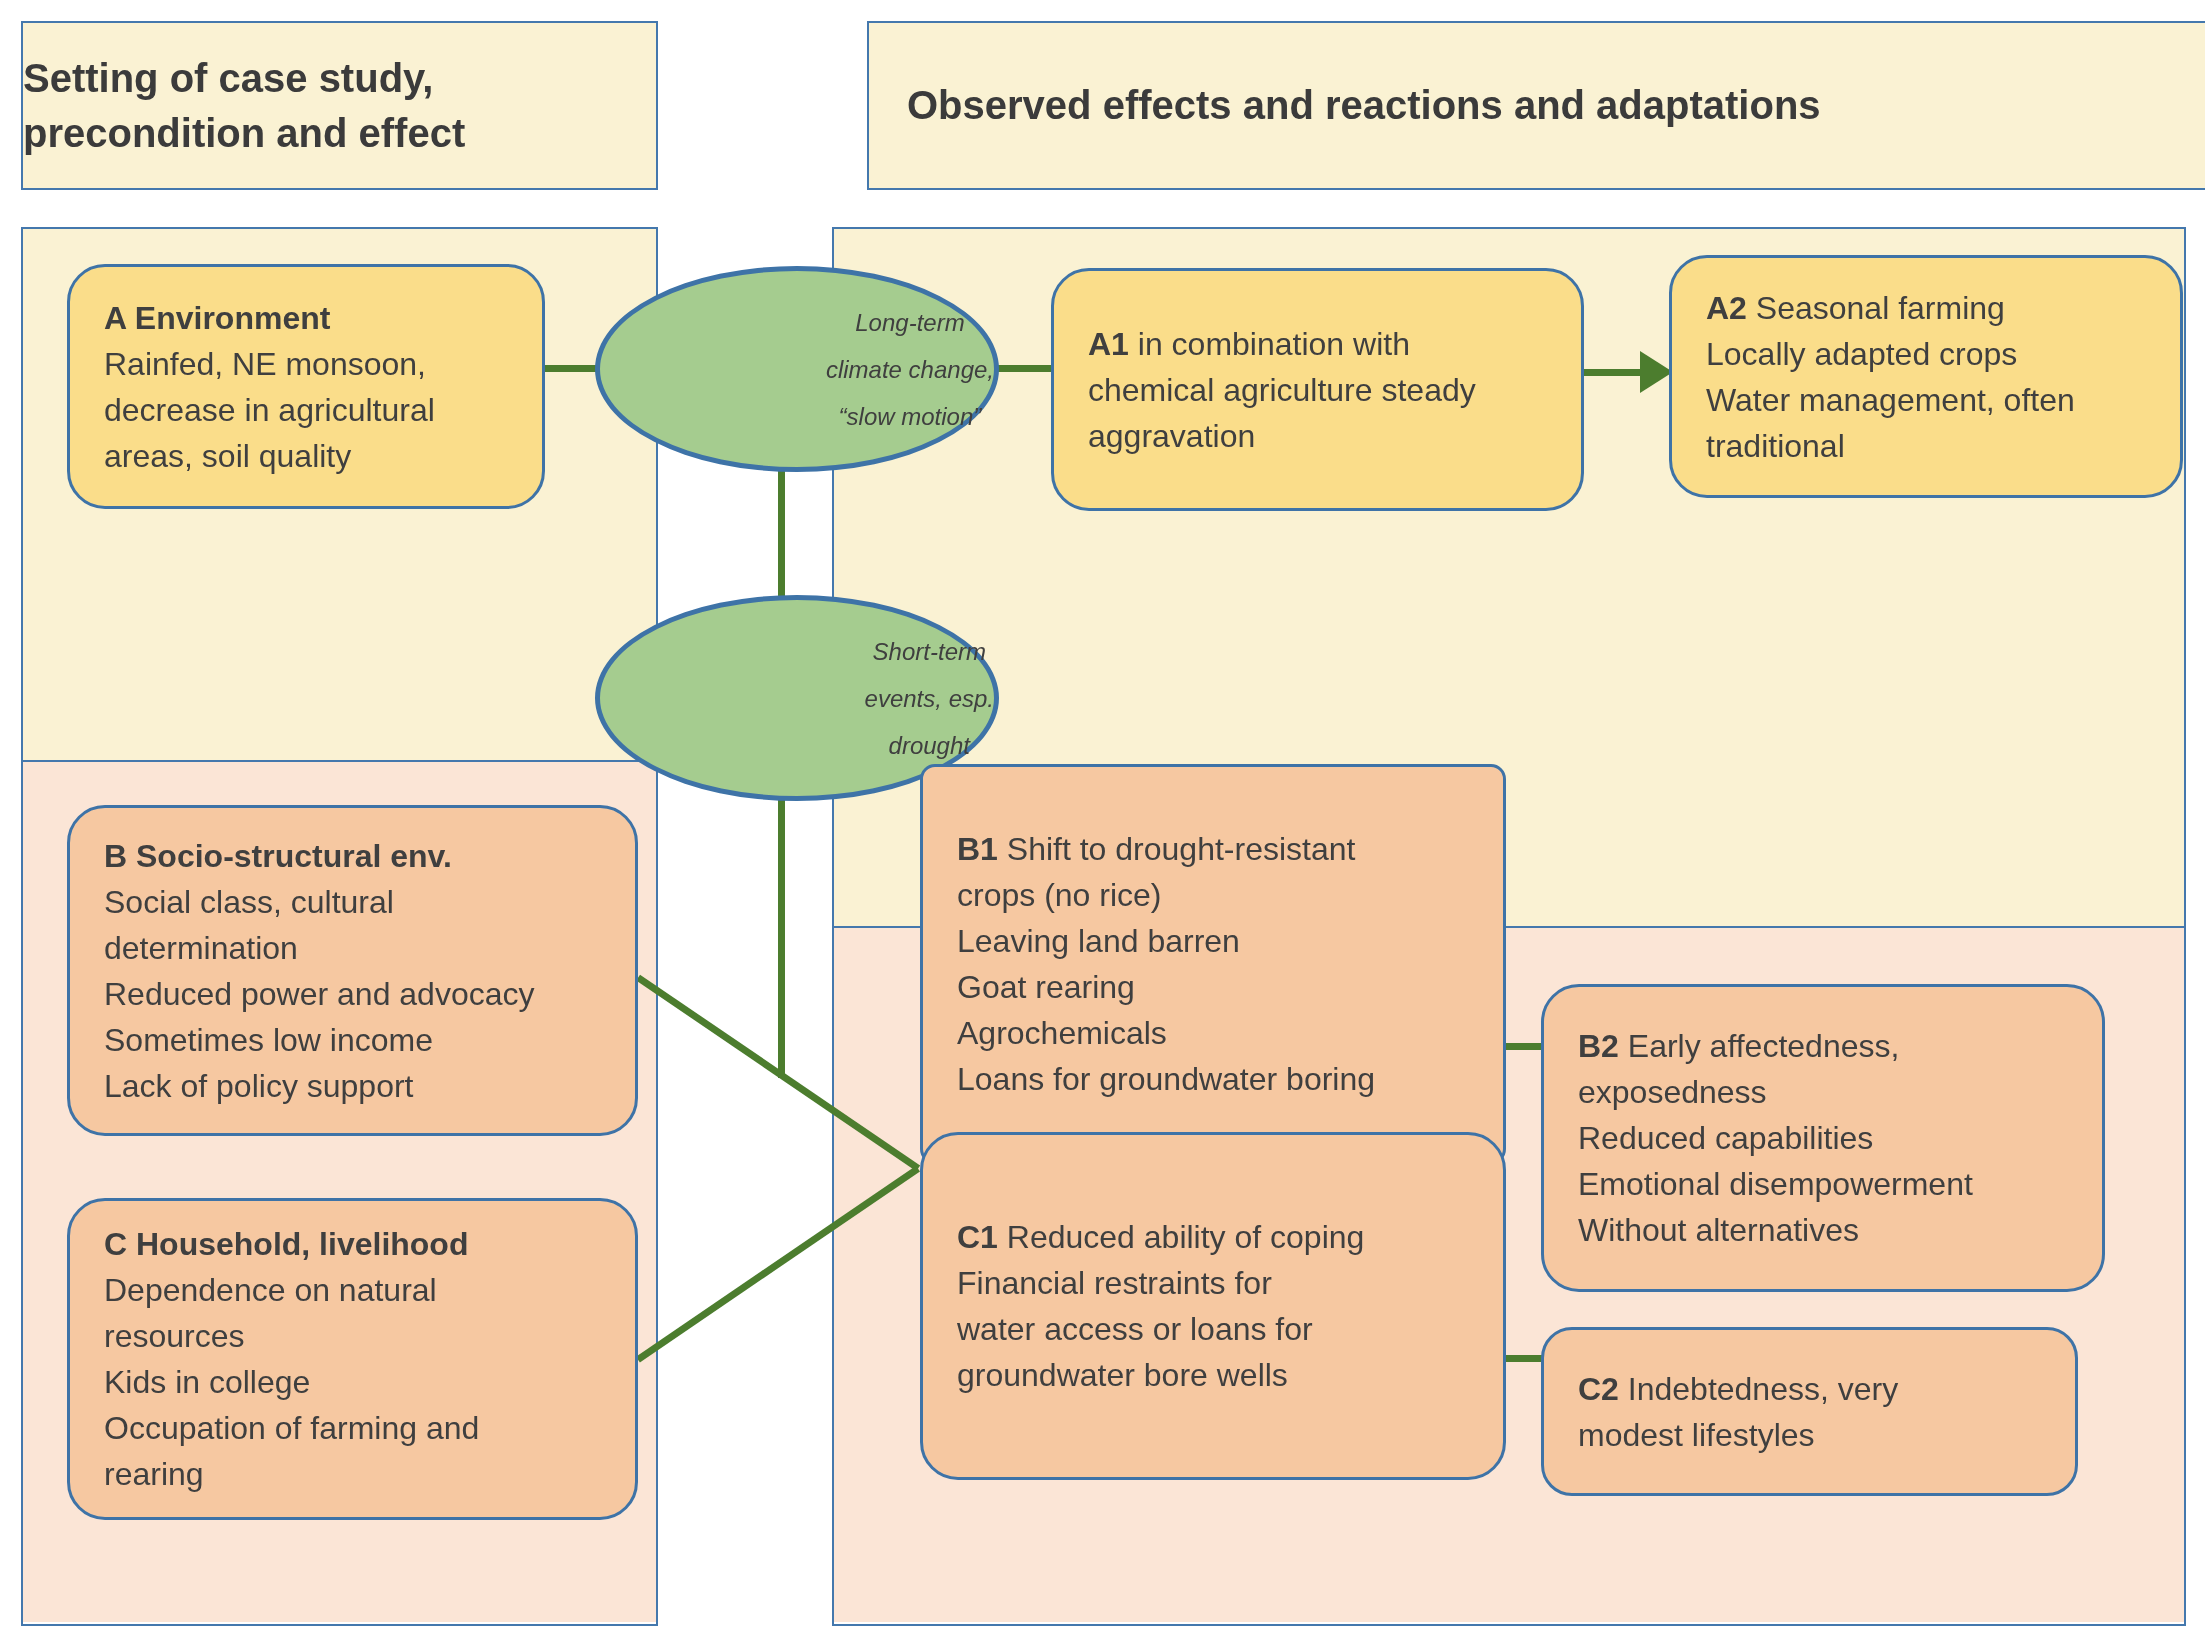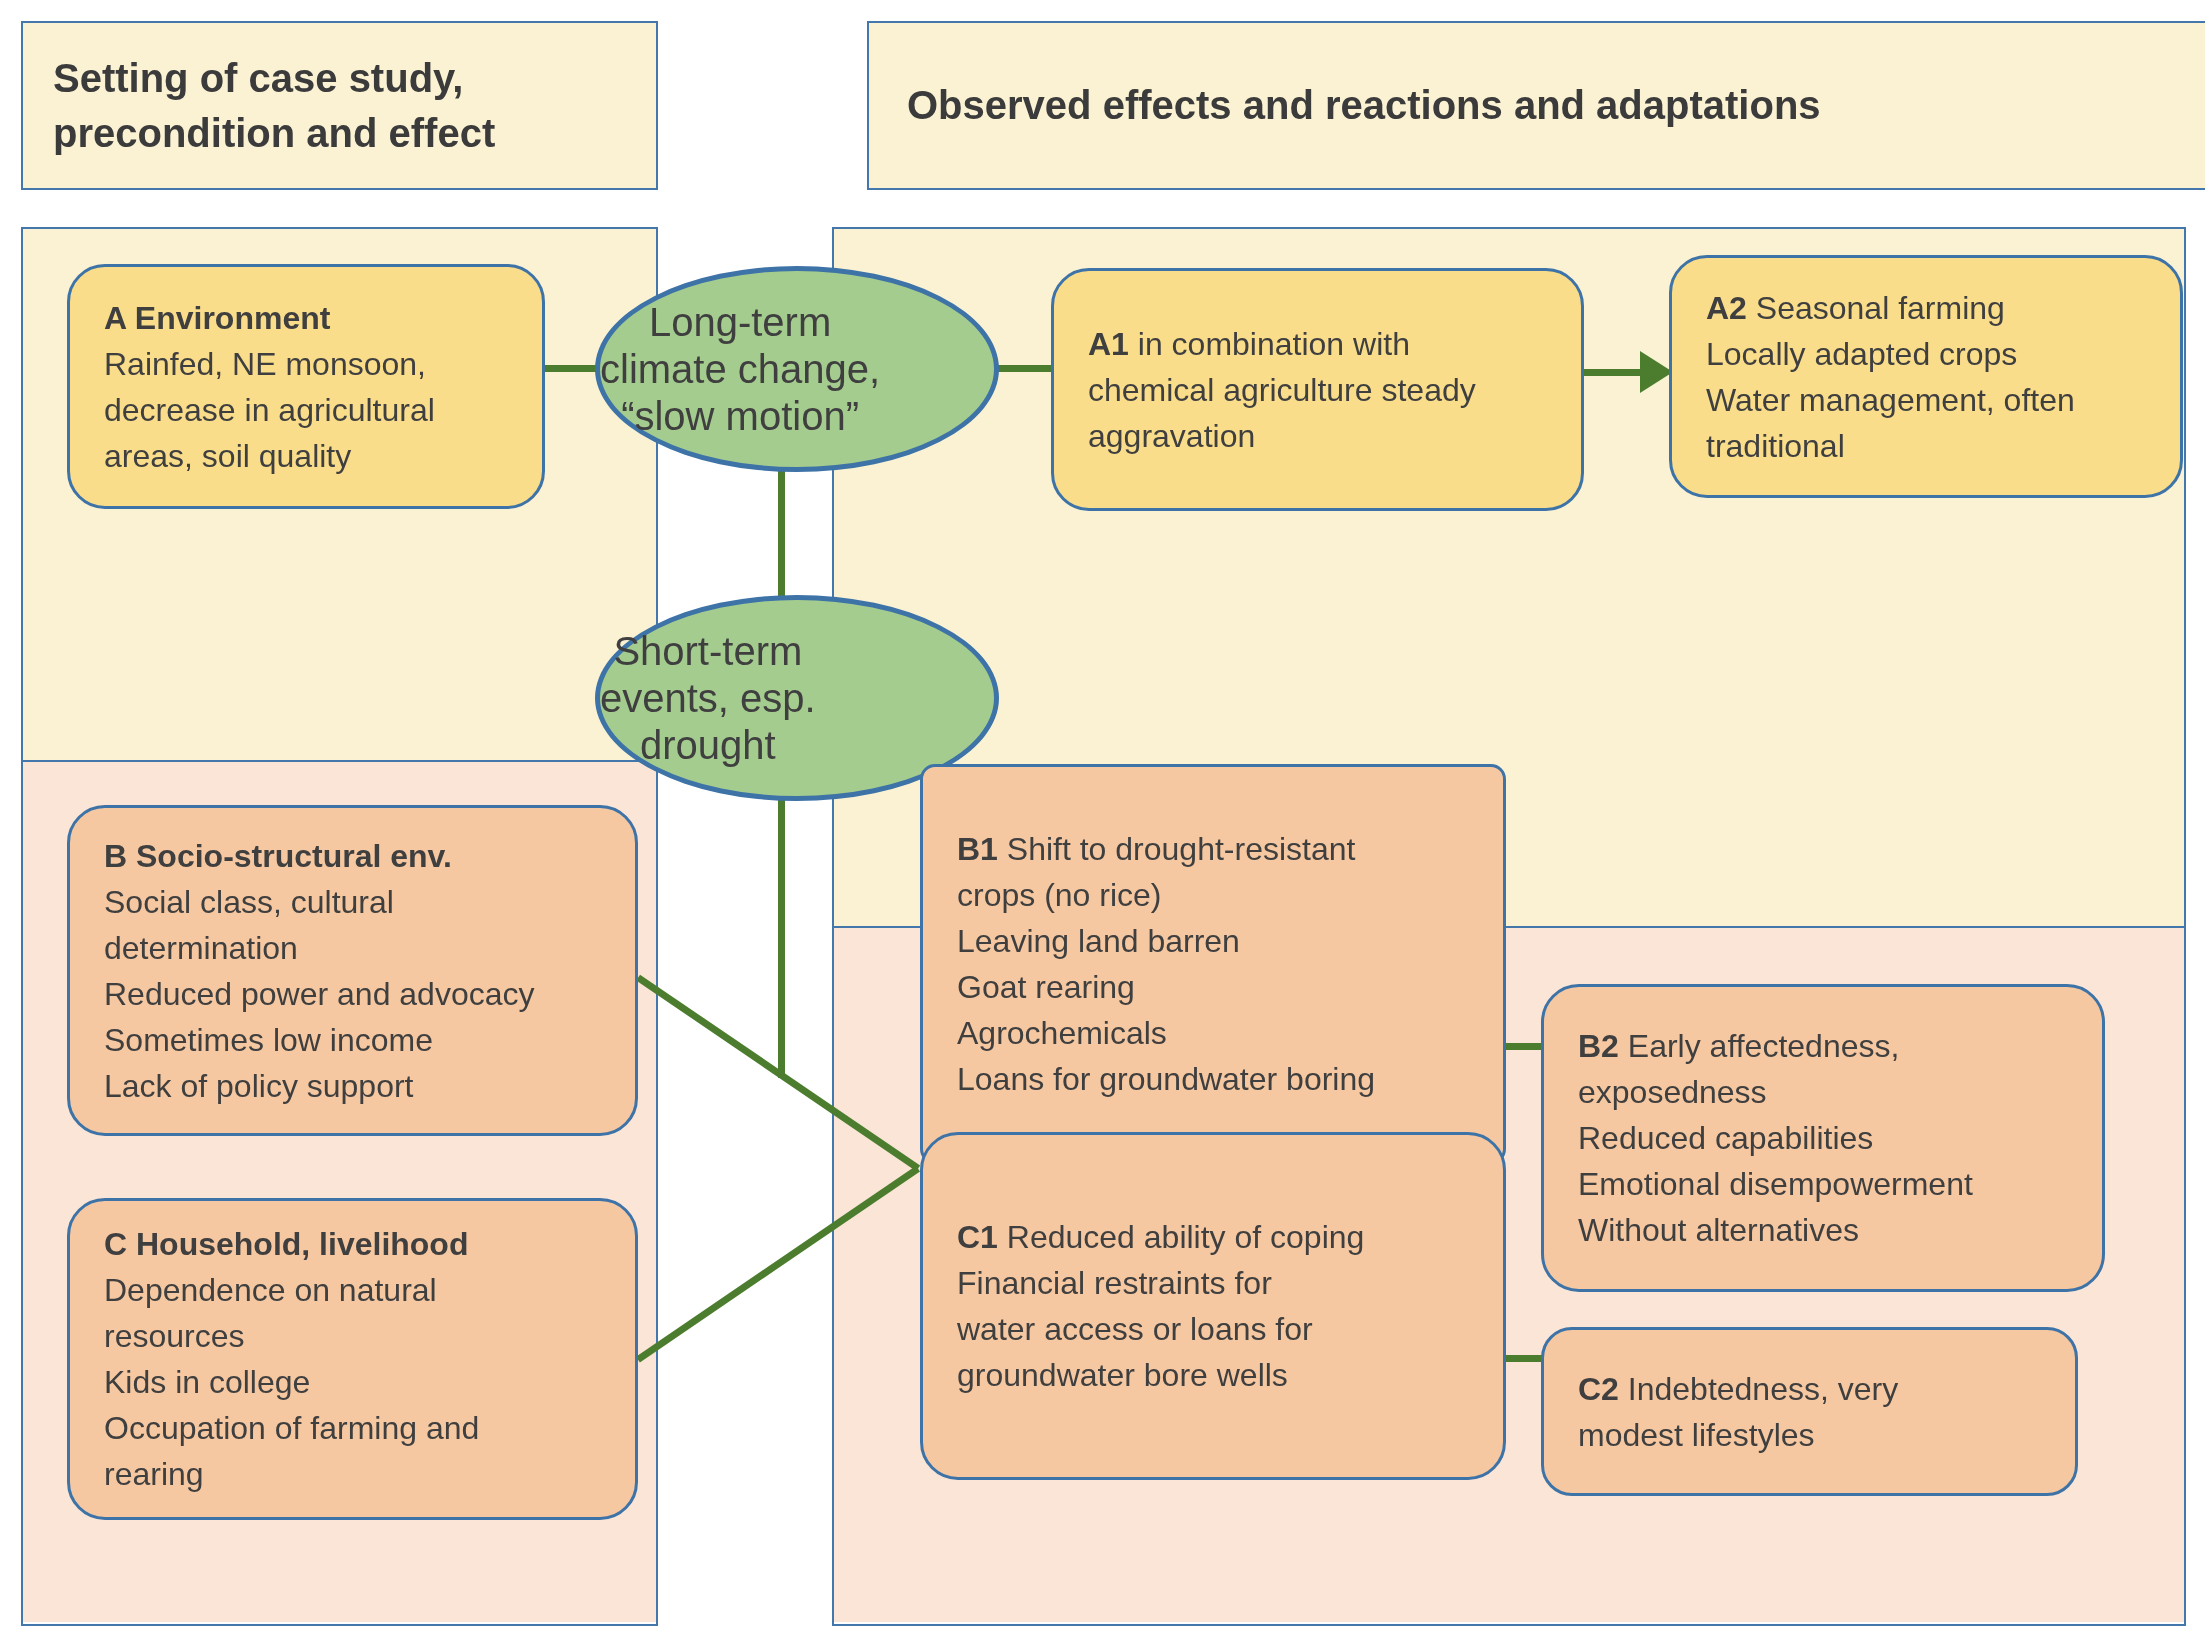--- a/index.html
+++ b/index.html
@@ -17,21 +17,21 @@
   .stage{
     position:relative;width:2205px;height:1645px;background:#ffffff;overflow:hidden;
     font-family:"Liberation Sans",sans-serif;color:var(--text-dark);
   }
   
   .hdr{
     position:absolute;box-sizing:border-box;border:2.6px solid var(--panel-border-blue);
     background:var(--panel-cream);display:flex;align-items:center;
     font-size:40px;font-weight:700;line-height:55px;color:#3B3B3B;
   }
-  .hdr-left{left:21px;top:21px;width:637px;height:169px;padding-left:30px;}
+  .hdr-left{left:21px;top:21px;width:637px;height:169px;}
   .hdr-right{left:832px;top:21px;width:1354px;height:169px;padding-left:38px;margin-left:35px;}
   .ml{white-space:pre-line;}
   
   .panel{
     position:absolute;box-sizing:border-box;border:2.6px solid var(--panel-border-blue);
     z-index:1;
   }
   .panel-left{left:21px;top:227px;width:637px;height:1399px;}
   .panel-right{left:832px;top:227px;width:1354px;height:1399px;}
   .panel .upper{position:absolute;left:0;top:0;width:100%;background:var(--panel-cream);}
@@ -71,22 +71,22 @@
   .box-b {left:67px;top:805px;width:571px;height:331px;}
   .box-c {left:67px;top:1198px;width:571px;height:322px;}
   .box-b1{left:920px;top:764px;width:586px;height:400px;border-radius:15px;}
   .box-c1{left:920px;top:1132px;width:586px;height:348px;}
   .box-b2{left:1541px;top:984px;width:564px;height:308px;}
   .box-c2{left:1541px;top:1327px;width:537px;height:169px;border-radius:31px;}
   
   .ellipse{
     position:absolute;box-sizing:border-box;border:5.2px solid var(--border-blue);
     border-radius:50%;background:var(--ellipse-green);z-index:3;
-    display:flex;align-items:center;justify-content:flex-start;text-align:center;
-    font-size:40px;line-height:47px;color:var(--text-dark);
+    display:flex;align-items:center;justify-content:flex-end;text-align:center;
+    font-size:24px;line-height:47px;color:var(--text-dark);font-style:italic;
   }
   .ellipse-e1{left:595px;top:266px;width:404px;height:206px;}
   .ellipse-e2{left:595px;top:595px;width:404px;height:206px;}
 </style>
 </head>
 <body>
 
 <div class="stage">
 
   <div class="hdr hdr-left">

